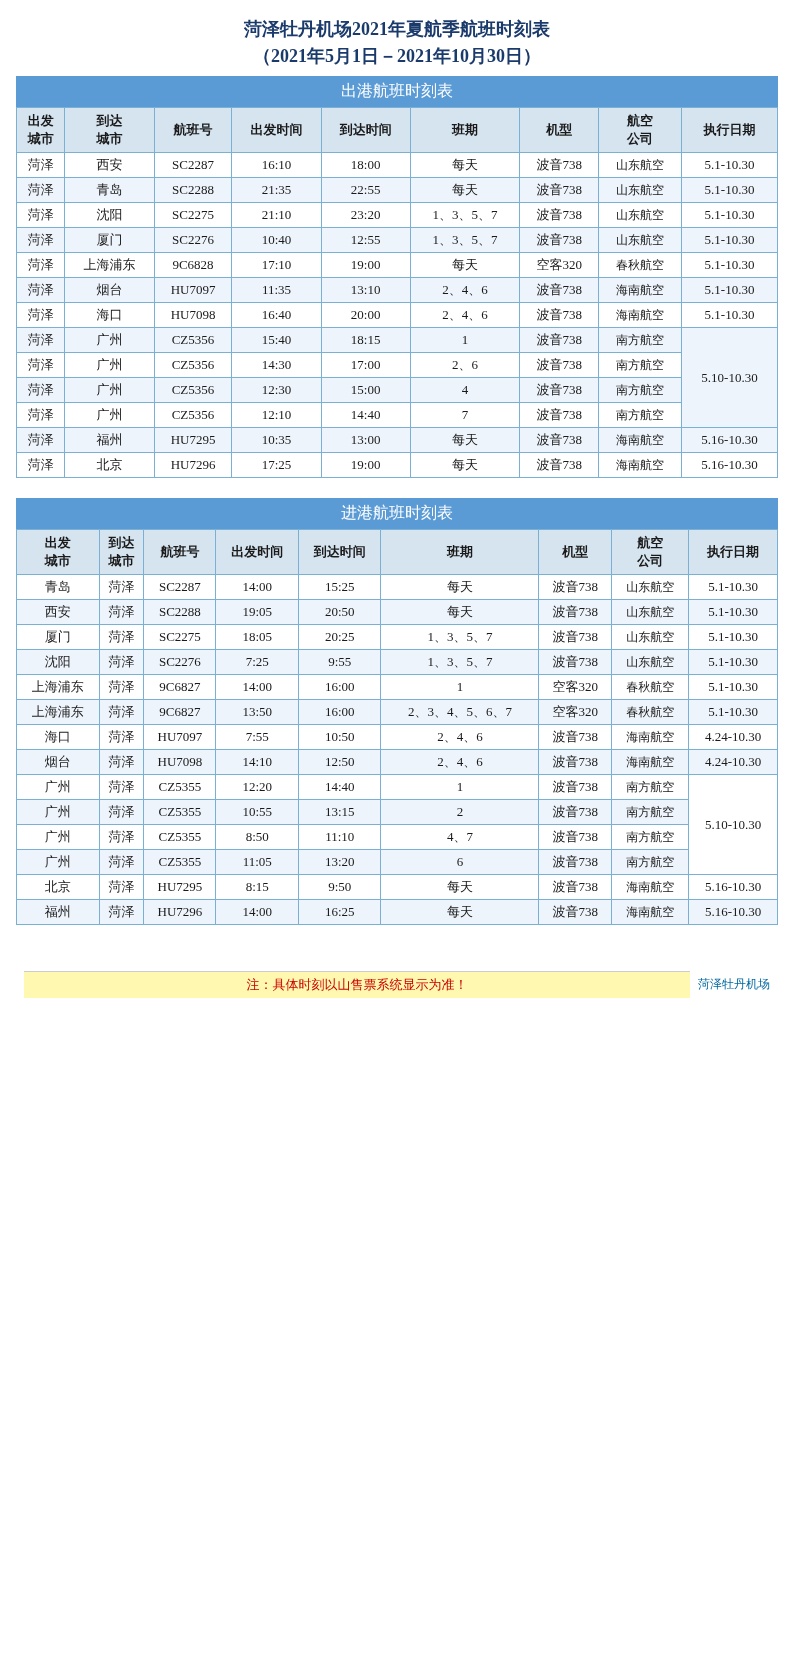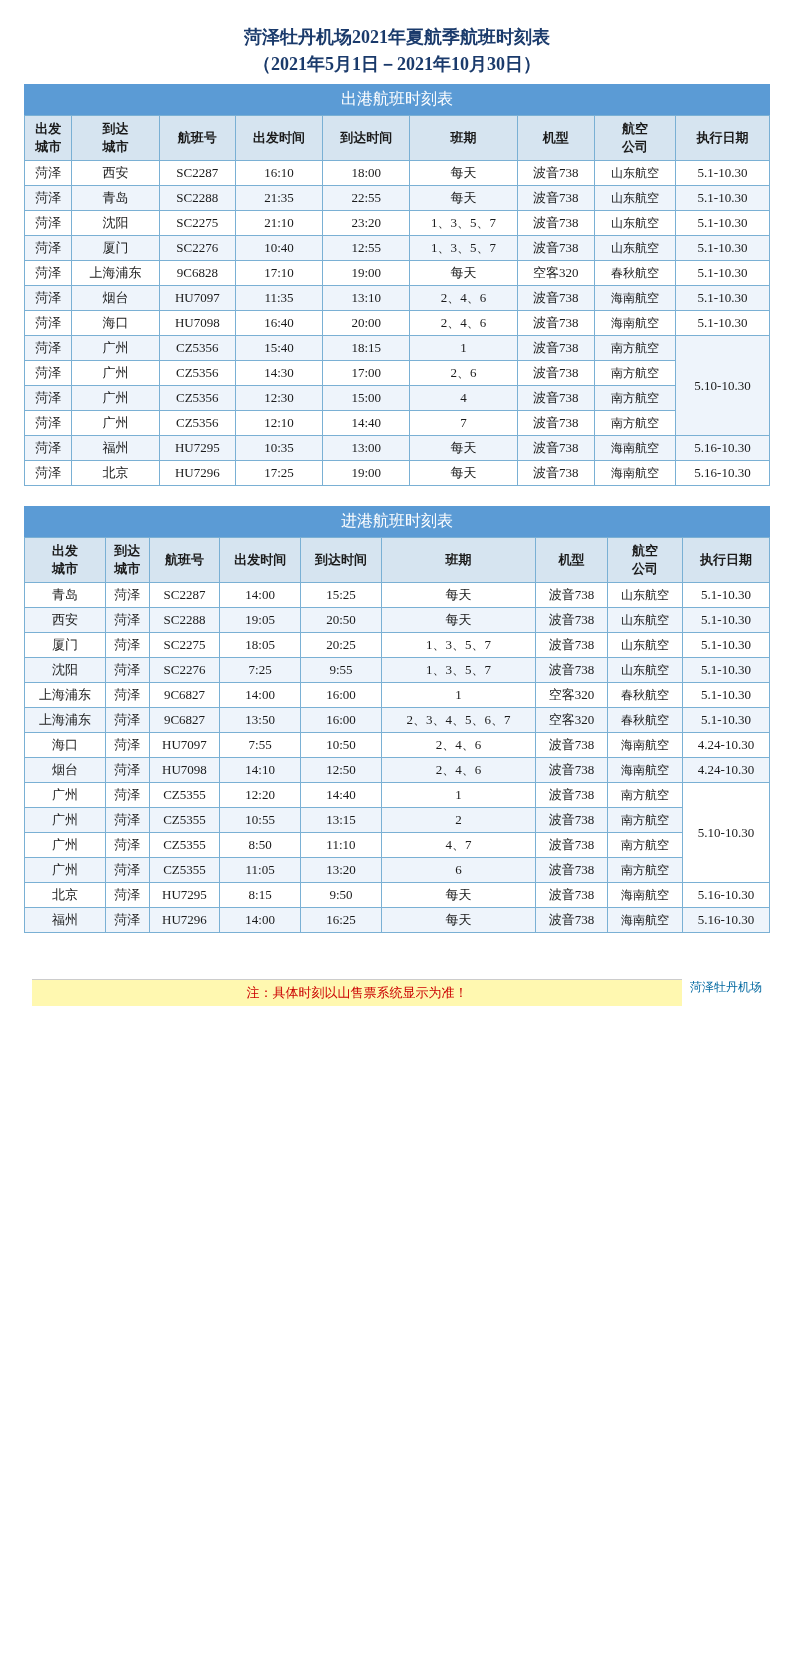--- a/index.html
+++ b/index.html
@@ -6,21 +6,21 @@
     body {
       font-family: "SimSun", "宋体", serif;
       background: #fff;
       width: 794px;
       min-height: 1660px;
       font-size: 13px;
     }
     .page {
       width: 794px;
       background: #fff;
-      padding: 24px;
+      padding: 16px;
     }
     .main-title {
       text-align: center;
       font-size: 18px;
       font-weight: bold;
       color: #1a3a6b;
       line-height: 1.5;
       margin-bottom: 6px;
     }
     .section-header {
@@ -62,21 +62,21 @@
     .note {
       background: #fff8b0;
       color: #cc0000;
       text-align: center;
       font-size: 13px;
       padding: 4px 0;
       border-top: 1px solid #ccc;
     }
     .bottom-bar {
       display: flex;
-      align-items: flex-start;
+      align-items: center;
       justify-content: space-between;
       padding: 2px 8px;
       background: #fff;
       margin-top: 44px;
     }
     .logo-text {
       font-size: 11px;
       color: #555;
     }
   </style>

